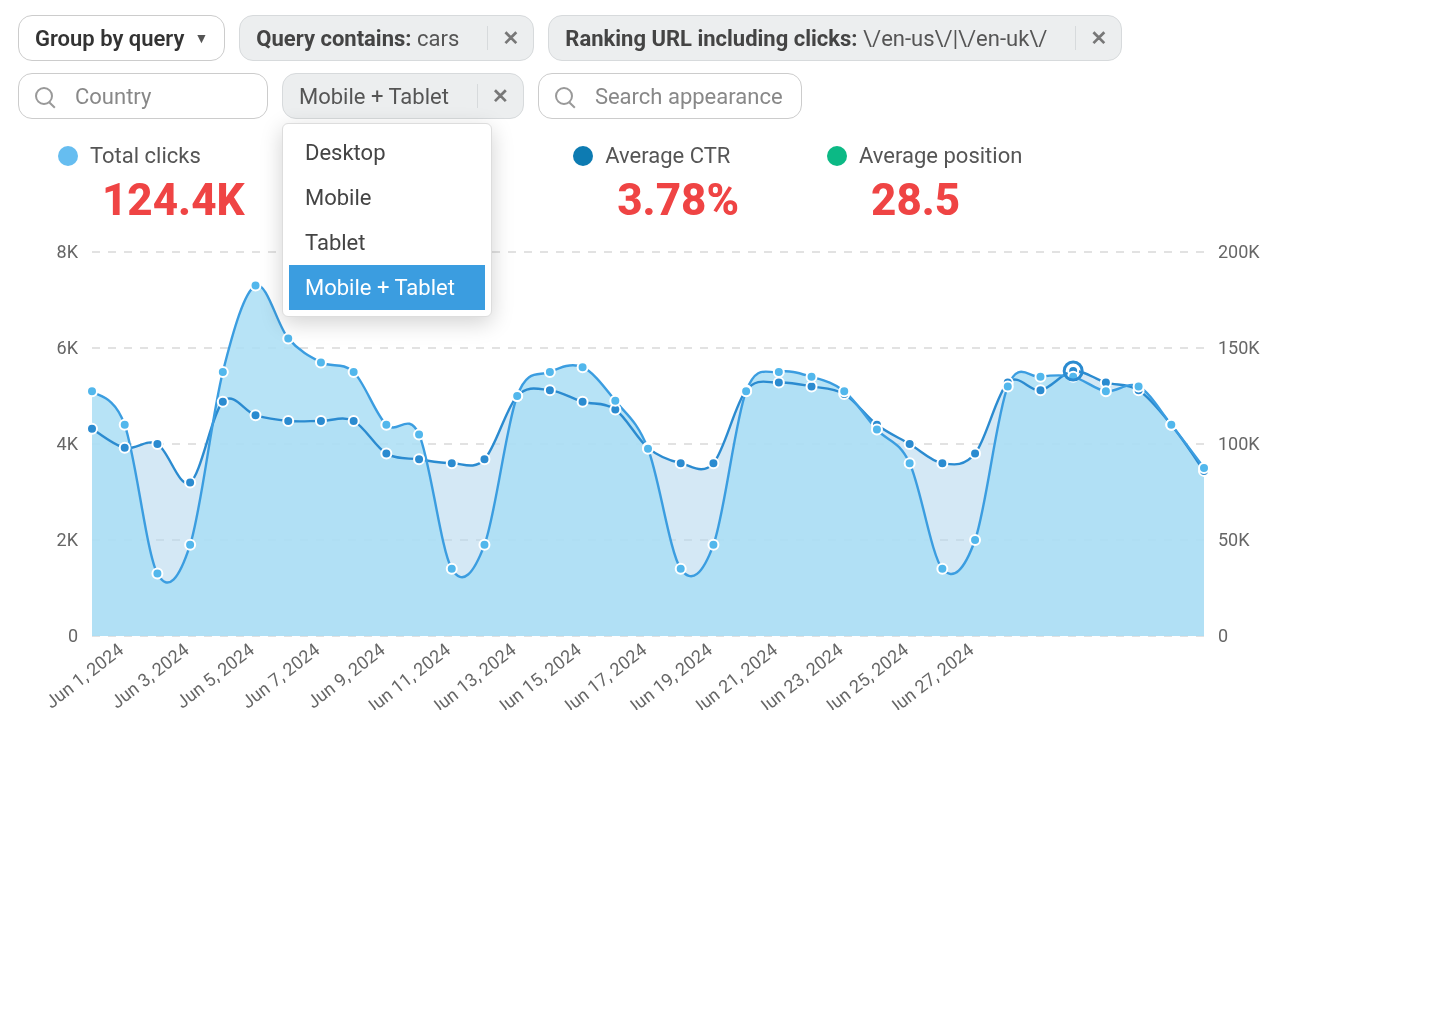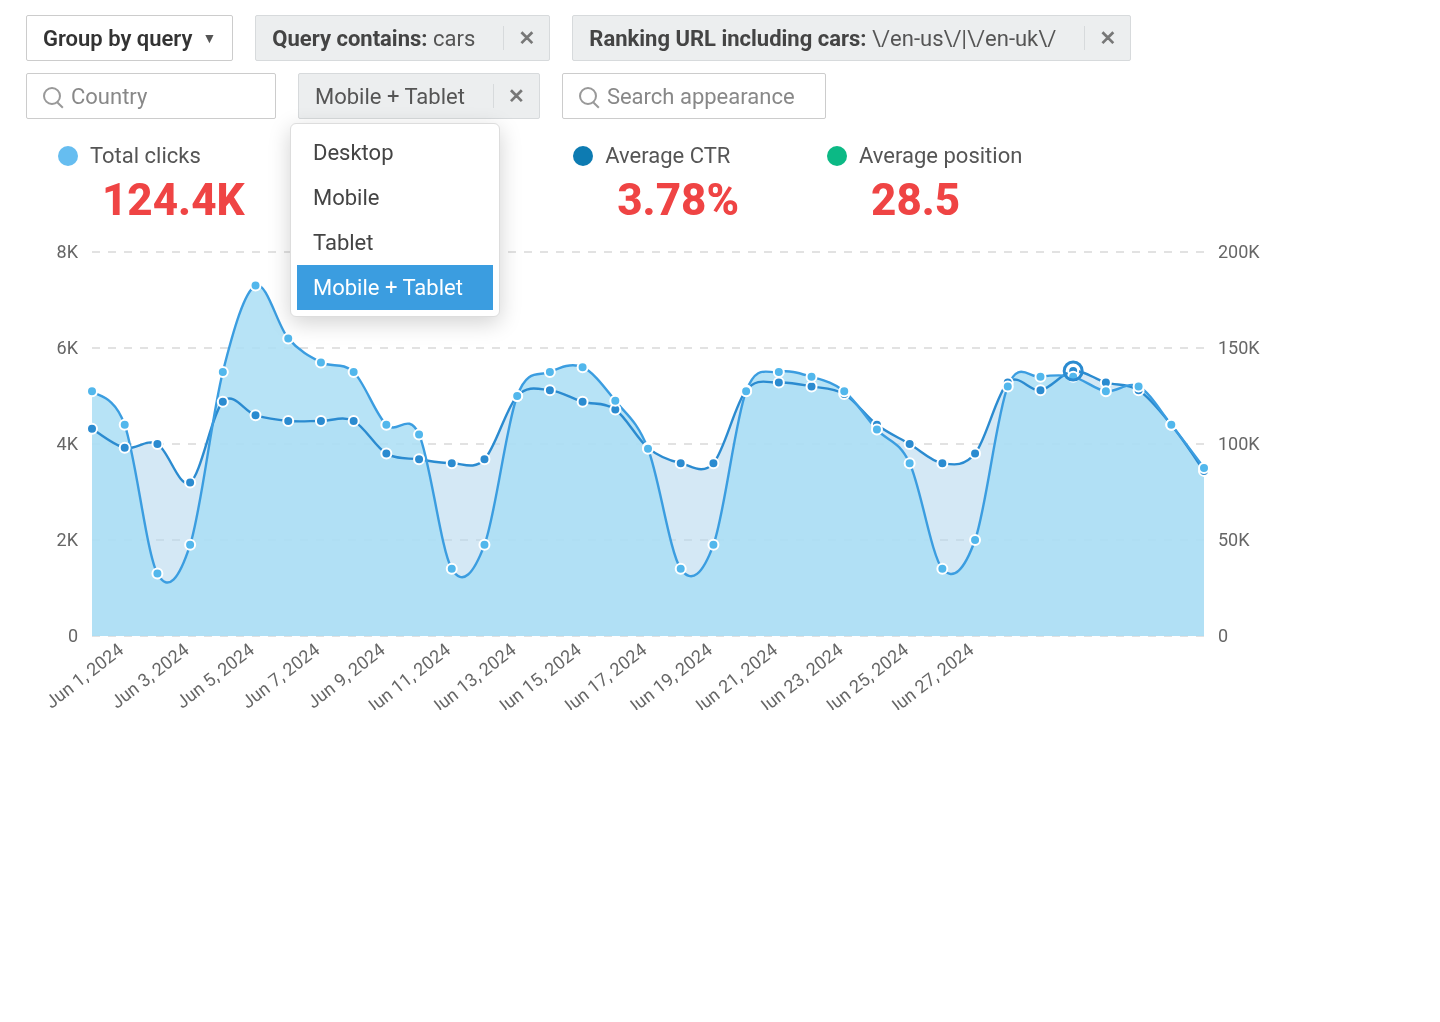--- a/index.html
+++ b/index.html
@@ -1,30 +1,30 @@
 <!DOCTYPE html>
 <html><head>
 <meta charset="utf-8">
 <style>
 * { box-sizing: border-box; margin: 0; padding: 0; }
 body { font-family: -apple-system, "Segoe UI", Roboto, "Helvetica Neue", Arial, sans-serif; background:#fff; padding:15px 18px; color:#333; }
 
 .filter-row { display:flex; gap:14px; margin-bottom:12px; flex-wrap:wrap; }
 
-.pill, .chip, .chip-side { height:46px; display:flex; align-items:center; border-radius:2px; font-size:22px;margin-left:8px; }
+.pill, .chip, .chip-side { height:46px; display:flex; align-items:center; border-radius:14px; font-size:22px; }
 .pill { border:1.5px solid #ccc; background:#fff; padding:0 16px; color:#555; cursor:pointer; }
 .pill.group { color:#333; font-weight:600; }
 .pill .caret { margin-left:10px; font-size:14px; color:#555; }
 
 .chip { background:#eceeef; border:1.5px solid #d7dadc; color:#555; overflow:hidden;gap:12px; }
 .chip-main { padding:0 16px; white-space:nowrap; }
 .chip-main b { font-weight:700; color:#444; }
 .chip-x { width:46px; display:flex; align-items:center; justify-content:center; border-left:1.5px solid #d7dadc; color:#777; cursor:pointer; font-size:20px; font-weight:700; }
 
-.search-pill { border:1.5px solid #ccc; background:#fff; padding:0 16px; display:flex; align-items:center; gap:10px; color:#888; width:250px; cursor:text; }
+.search-pill { border:1.5px solid #ccc; background:#fff; padding:0 16px; display:flex; align-items:center; gap:22px; color:#888; width:250px; cursor:text; }
 .search-pill .mag { width:18px; height:18px; border:2px solid #999; border-radius:50%; position:relative; }
 .search-pill .mag:after { content:""; position:absolute; width:2px; height:8px; background:#999; bottom:-6px; right:-2px; transform:rotate(-45deg); }
 
 .dropdown-wrapper { position:relative; }
 .dropdown-panel { position:absolute; top:50px; left:0; width:210px; background:#fff; border:1px solid #ddd; border-radius:6px; box-shadow:0 6px 22px rgba(0,0,0,0.18); padding:6px 6px; z-index:10; }
 .dropdown-item { padding:10px 16px; font-size:22px; color:#444; cursor:pointer; }
 .dropdown-item.selected { background:#3b9de0; color:#fff; }
 
 .metrics-row { display:flex; gap:88px; margin:24px 0 14px 40px; }
 .metric { display:flex; flex-direction:column; gap:6px; }
@@ -49,21 +49,21 @@
 
   <div class="chip">
     <div class="chip-main">
       <b>Query contains:</b> <span>cars</span>
     </div>
     <div class="chip-x">✕</div>
   </div>
 
   <div class="chip">
     <div class="chip-main">
-      <b>Ranking URL including cars:</b> <span>\/en-us\/|\/en-uk\/</span>
+      <b>Ranking URL including clicks:</b> <span>\/en-us\/|\/en-uk\/</span>
     </div>
     <div class="chip-x">✕</div>
   </div>
 </div>
 
 <div class="filter-row">
   <div class="search-pill pill" style="height:46px;">
     <span class="mag"></span>
     <span>Country</span>
   </div>

